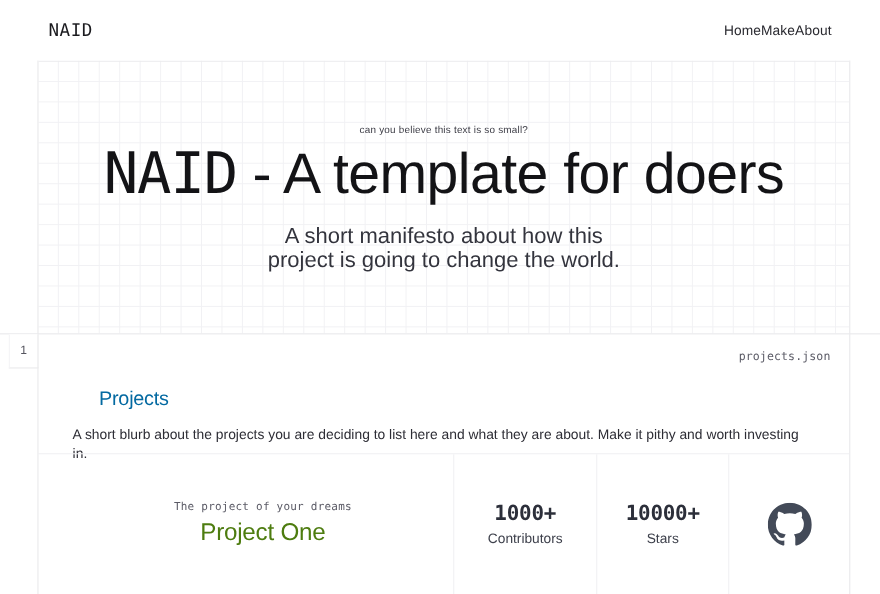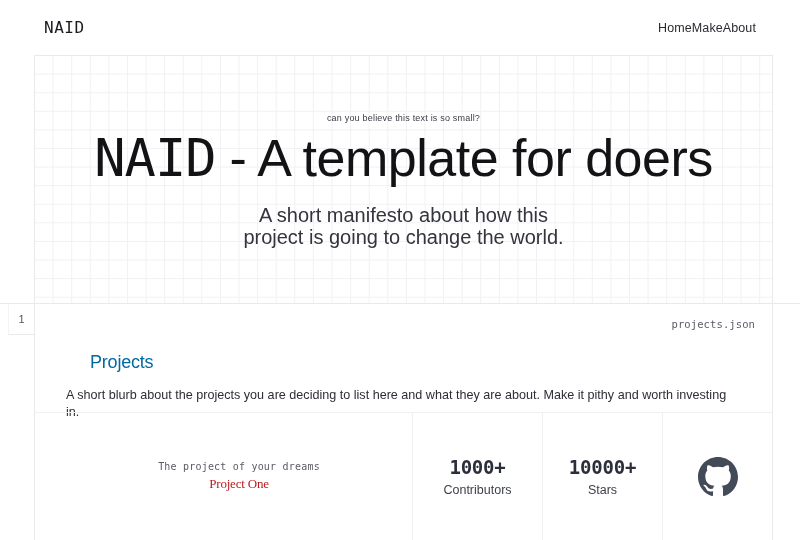--- a/index.html
+++ b/index.html
@@ -246,25 +246,24 @@
   }
 
   .card-eyebrow {
     font-family: "DejaVu Sans Mono", "Liberation Mono", monospace;
     font-size: 10px;
     color: #5b5b66;
     letter-spacing: 0.2px;
     margin-bottom: 4px;
   }
   .card-title {
-    font-size: 13px;
-    color: #b91c1c;
+    font-size: 22px;
+    color: #4d7c0f;
     font-weight: 400;
     letter-spacing: -0.2px;
-    font-family: Liberation Serif, serif;
   }
   .stat-value {
     font-family: "DejaVu Sans Mono", "Liberation Mono", monospace;
     font-size: 19px;
     font-weight: 700;
     color: #2c2f3a;
     letter-spacing: -0.2px;
   }
   .stat-label {
     margin-top: 5px;

